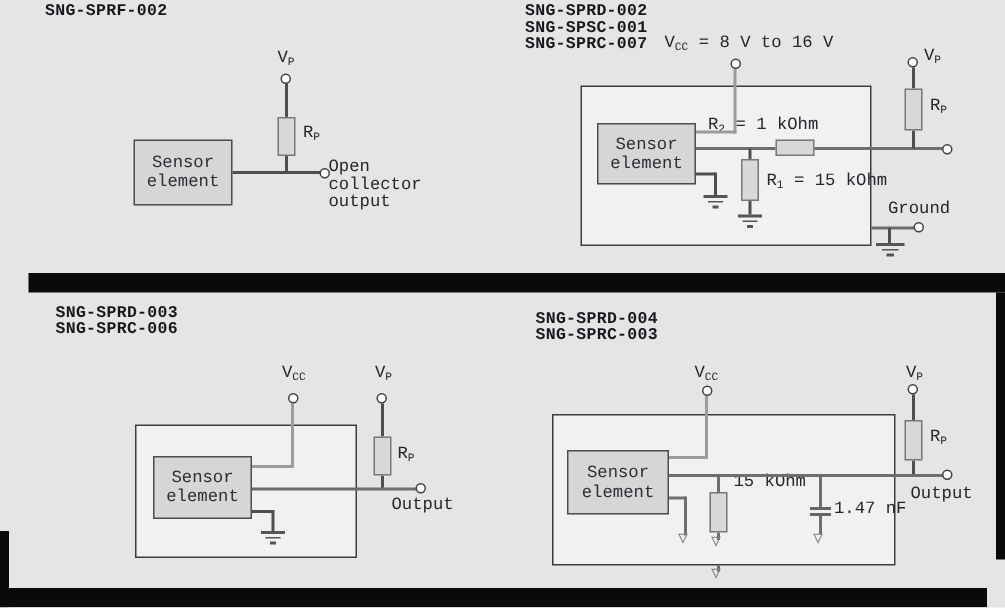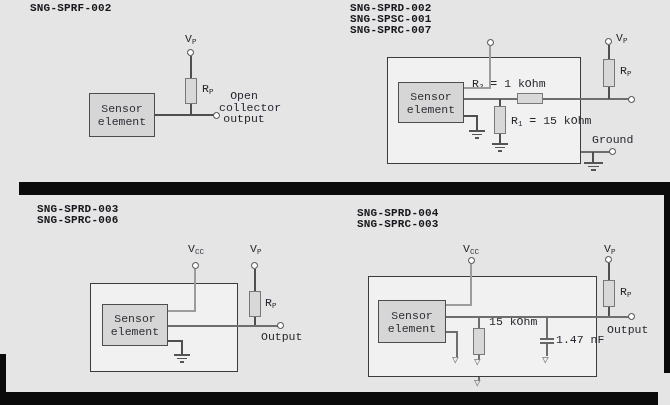--- a/index.html
+++ b/index.html
@@ -44,34 +44,35 @@
   <div class="w" style="left:190px;top:56px;width:1.6px;height:22px;"></div>
   <div class="res" style="left:185px;top:78px;width:12px;height:26px;"></div>
   <div class="lbl" style="left:202px;top:83px;"><span>R</span><sub>P</sub></div>
   <div class="w" style="left:190px;top:104px;width:1.6px;height:11px;"></div>
   <div class="w" style="left:155px;top:114px;width:59px;height:1.6px;"></div>
   <div class="sbox" style="left:89px;top:93px;width:66px;height:44px;">
     <div>Sensor</div>
     <div>element</div>
   </div>
   <div class="term" style="left:213px;top:112px;"></div>
-  <div class="lbl" style="left:219px;top:90px;width:50px;text-align:center;line-height:11.5px;">
+  <div class="lbl" style="left:219px;top:106px;width:50px;text-align:left;line-height:11.5px;">
     <div>Open</div>
     <div>collector</div>
     <div>output</div>
   </div>
 
   <div class="ttl" style="left:350px;top:3px;">
     <div>SNG-SPRD-002</div>
     <div>SNG-SPSC-001</div>
     <div>SNG-SPRC-007</div>
   </div>
 
   <div class="obox" style="left:387px;top:57px;width:194px;height:107px;"></div>
 
+  <div class="lbl" style="left:443px;top:23px;"><span>V</span><sub>CC</sub><span> = 8 V to 16 V</span></div>
   <div class="term" style="left:487px;top:39px;"></div>
   <div class="wl" style="left:489px;top:46px;width:2px;height:43px;"></div>
   <div class="wl" style="left:464px;top:87px;width:27px;height:2px;"></div>
 
   <div class="wm" style="left:464px;top:98px;width:165px;height:1.5px;"></div>
   <div class="res" style="left:517px;top:93px;width:26px;height:11px;"></div>
   <div class="lbl" style="left:472px;top:78px;"><span>R</span><sub>2</sub><span> = 1 kOhm</span></div>
 
   <div class="w" style="left:499px;top:99px;width:1.5px;height:7px;"></div>
   <div class="res" style="left:494px;top:106px;width:12px;height:28px;"></div>

